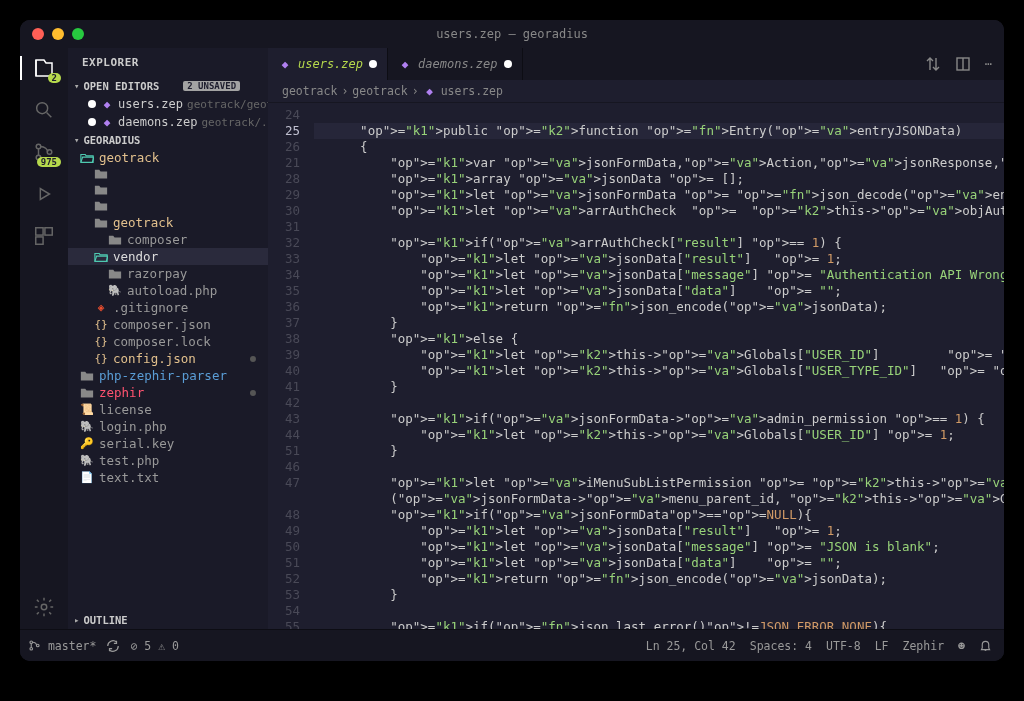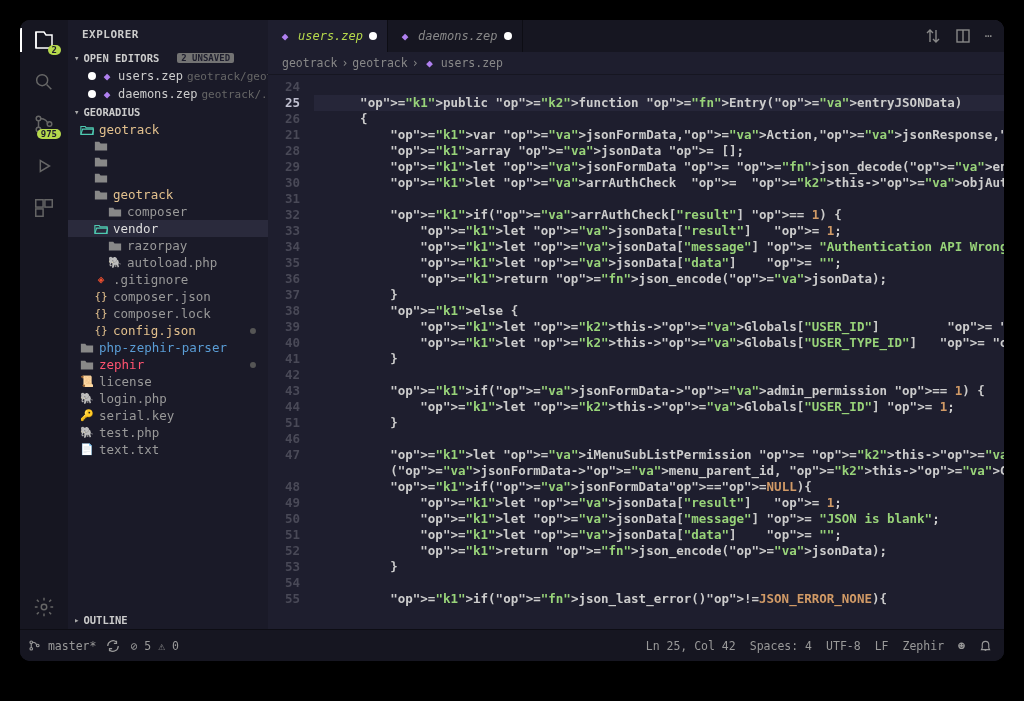--- a/index.html
+++ b/index.html
@@ -121,27 +121,27 @@
   color: #ccc;
   display: flex;
   align-items: center;
   gap: 4px;
 }
 .chev {
   font-size: 9px;
   color: #aaa;
 }
 .unsaved-badge {
-  background: #737373;
+  background: #a3a3a3;
   color: #1e1e2e;
   font-size: 9px;
   font-weight: bold;
   padding: 0 4px;
   border-radius: 2px;
-  margin-left: 14px;
+  margin-left: 20px;
 }
 .open-editor-item {
   padding: 2px 8px 2px 20px;
   font-size: 12px;
   color: #ccc;
   display: flex;
   align-items: center;
   gap: 4px;
   white-space: nowrap;
   overflow: hidden;
@@ -247,21 +247,20 @@
   gap: 4px;
   border-bottom: 1px solid #161621;
 }
 .code-area {
   flex: 1;
   display: flex;
   overflow: hidden;
   font-family: 'SF Mono', Menlo, Consolas, monospace;
   font-size: 12.5px;
   line-height: 16px;
-  font-weight: bold;
 }
 .gutter {
   width: 46px;
   text-align: right;
   color: #494957;
   padding-right: 14px;
   padding-top: 4px;
   user-select: none;
 }
 .gutter .ln.active { color: #c0c0d0; }
@@ -299,20 +298,28 @@
   align-items: center;
   gap: 14px;
   padding-right: 12px;
 }
 svg { display: block; }
 </style>
 </head>
 <body>
 
 <div class="window">
+  <div class="titlebar">
+    <div class="traffic-lights">
+      <div class="traffic-light tl-red"></div>
+      <div class="traffic-light tl-yellow"></div>
+      <div class="traffic-light tl-green"></div>
+    </div>
+    <div class="title">users.zep — georadius</div>
+  </div>
 
   <div class="body">
     <div class="activitybar">
       <div class="activity-icon active">
         <svg width="24" height="24" viewBox="0 0 24 24" fill="none" stroke="currentColor" stroke-width="1.5">
             <path d="M4 4h8l2 3h6v13H4z"></path>
             <path d="M4 4v16"></path>
           </svg>
         <span class="badge">2</span>
       </div>

